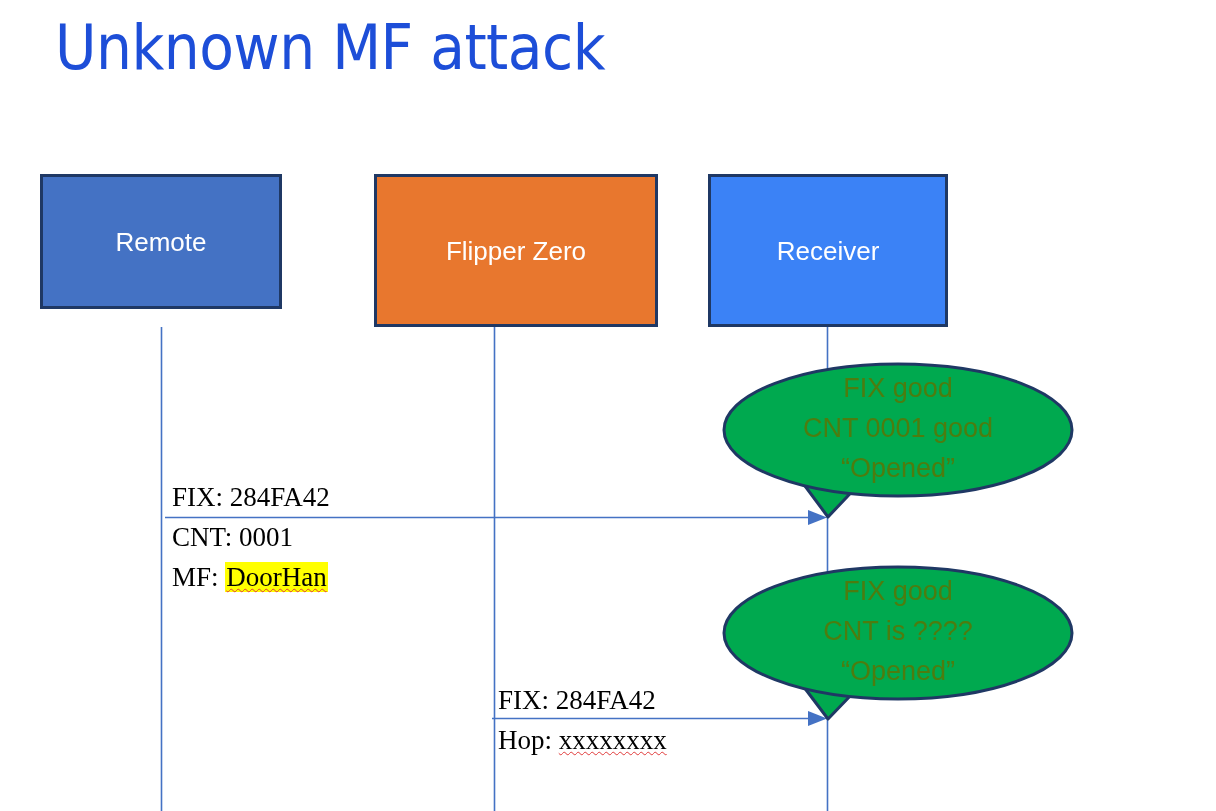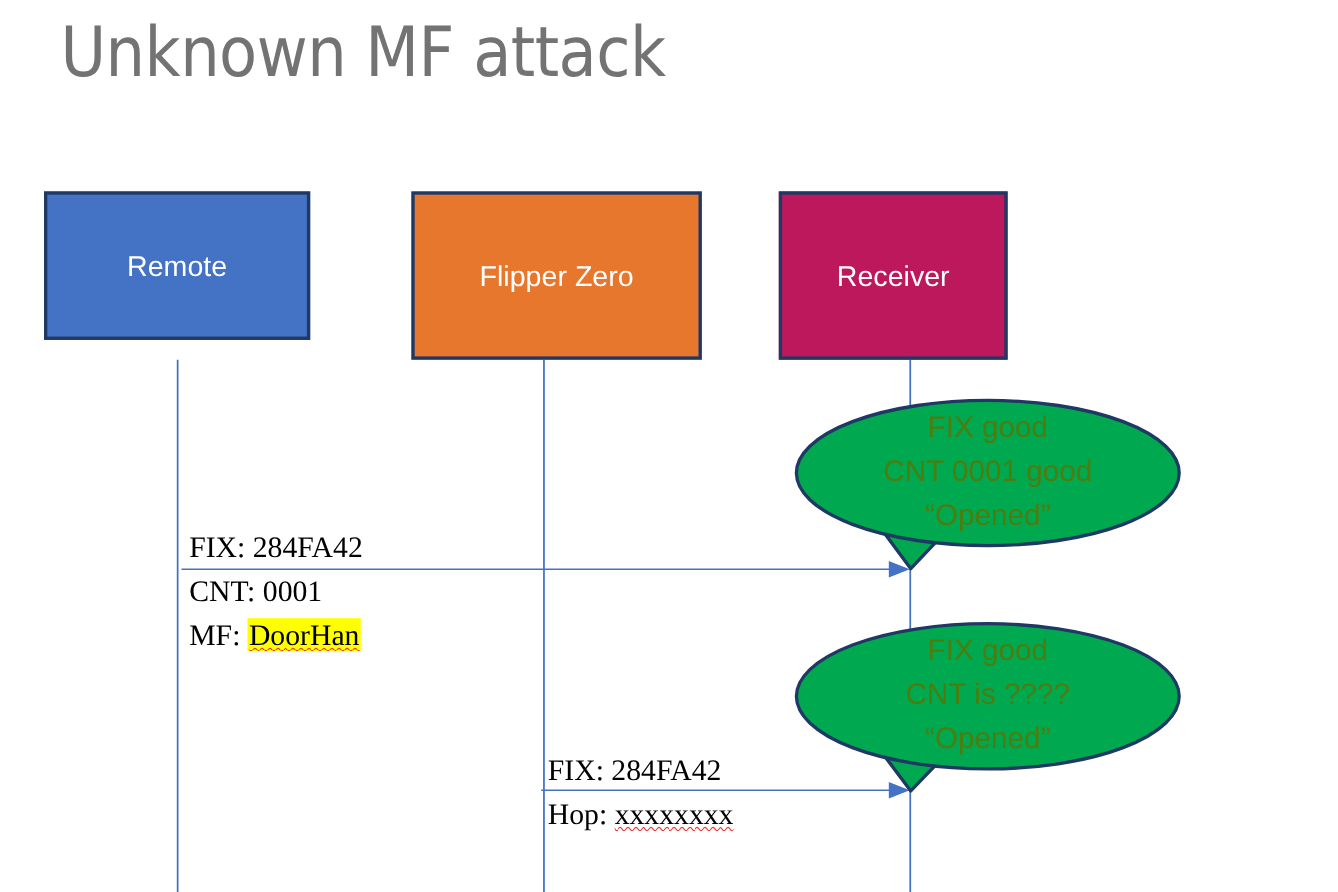--- a/index.html
+++ b/index.html
@@ -26,21 +26,21 @@
 
   
   .slide-title {
     position: absolute;
     left: 55px;
     top: 8px;
     font-size: 63px;
     line-height: 80px;
     font-weight: 400;
     letter-spacing: -0.5px;
-    color: #737373;
+    color: #1d4ed8;
     white-space: nowrap;
     font-family: "DejaVu Sans", sans-serif;
     font-stretch: condensed;
     text-align: right;
   }
 
   
   #diagram {
     position: absolute;
     left: 0; top: 0;
@@ -60,22 +60,22 @@
   .actor-label {
     color: #ffffff;
     font-size: 26px;
     line-height: 30px;
     font-weight: 400;
     font-family: "Liberation Sans", sans-serif;
     text-align: center;
     white-space: nowrap;
   }
   #actor-remote  { left: 40px;  top: 174px; width: 242px; height: 135px; background: #4472C4; }
-  #actor-flipper { left: 374px; top: 174px; width: 264px; height: 153px; background: #E8772E; }
-  #actor-receiver{ left: 708px; top: 174px; width: 208px; height: 153px; background: #be185d; }
+  #actor-flipper { left: 374px; top: 174px; width: 284px; height: 153px; background: #E8772E; }
+  #actor-receiver{ left: 708px; top: 174px; width: 240px; height: 153px; background: #3b82f6; }
 
   
   .callout-text {
     position: absolute;
     width: 348px;
     text-align: center;
     color: #4d7c0f;
     font-size: 27px;
     line-height: 40px;
     font-family: "Liberation Sans", sans-serif;

